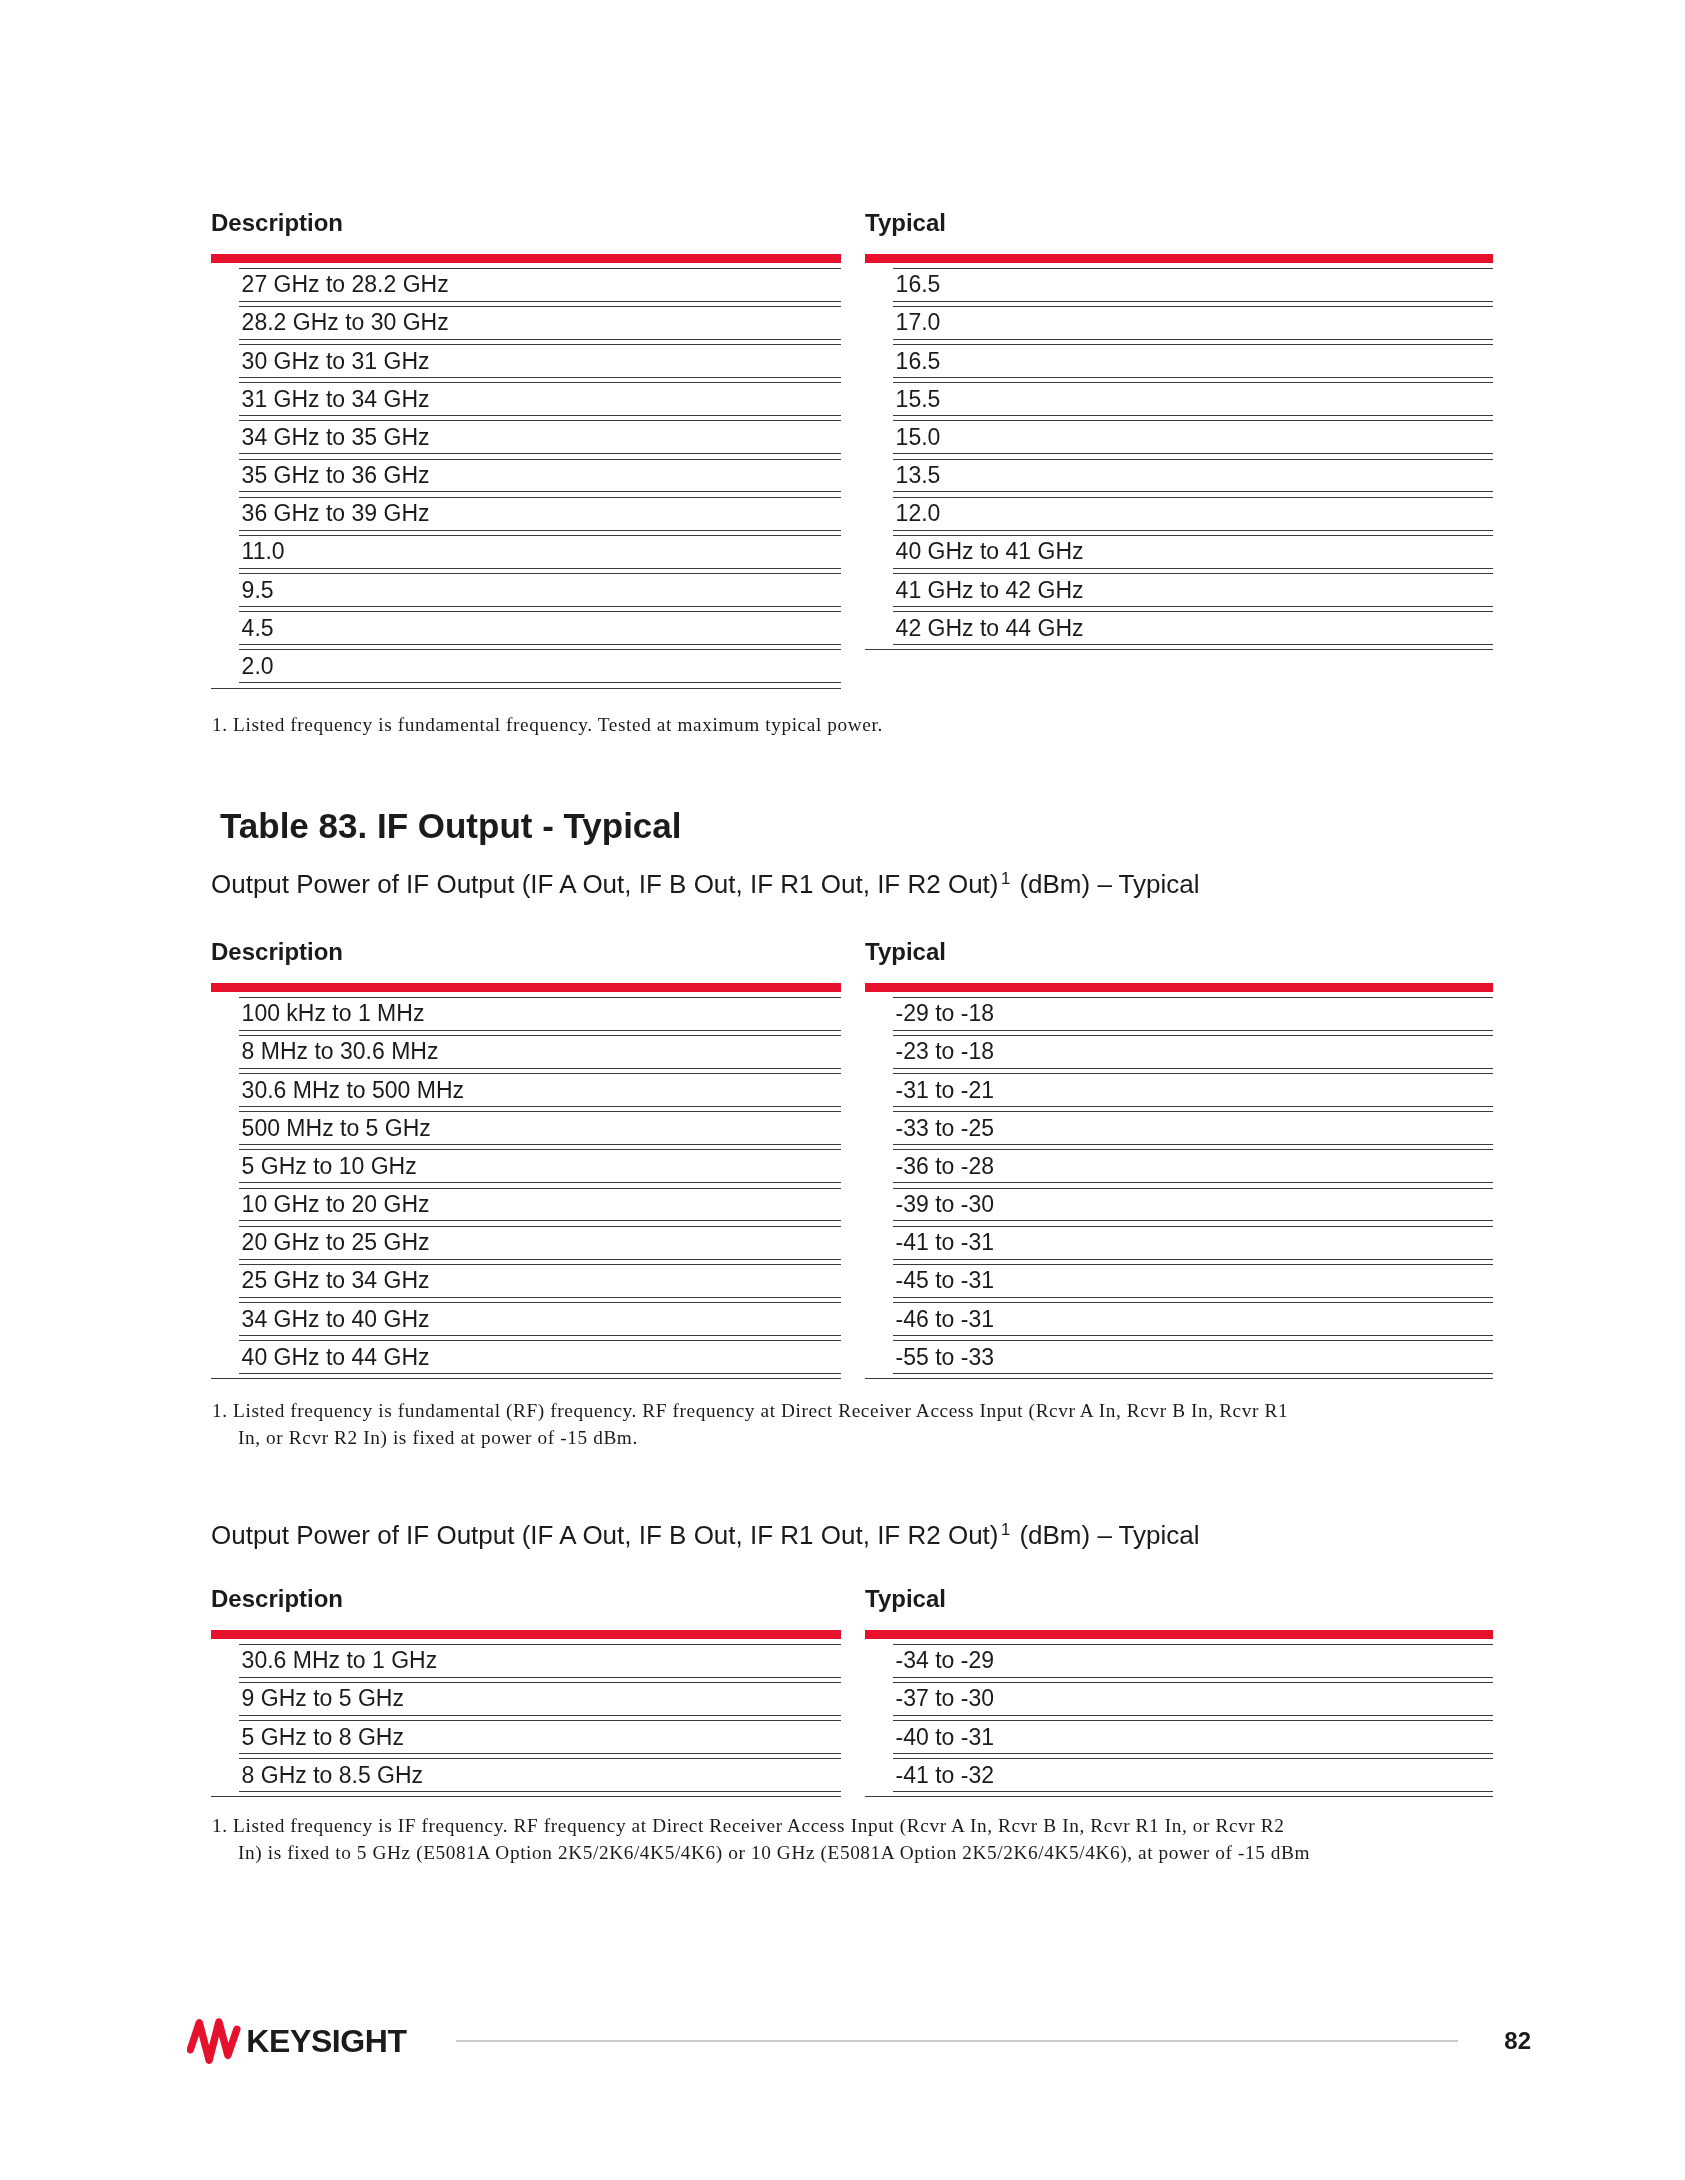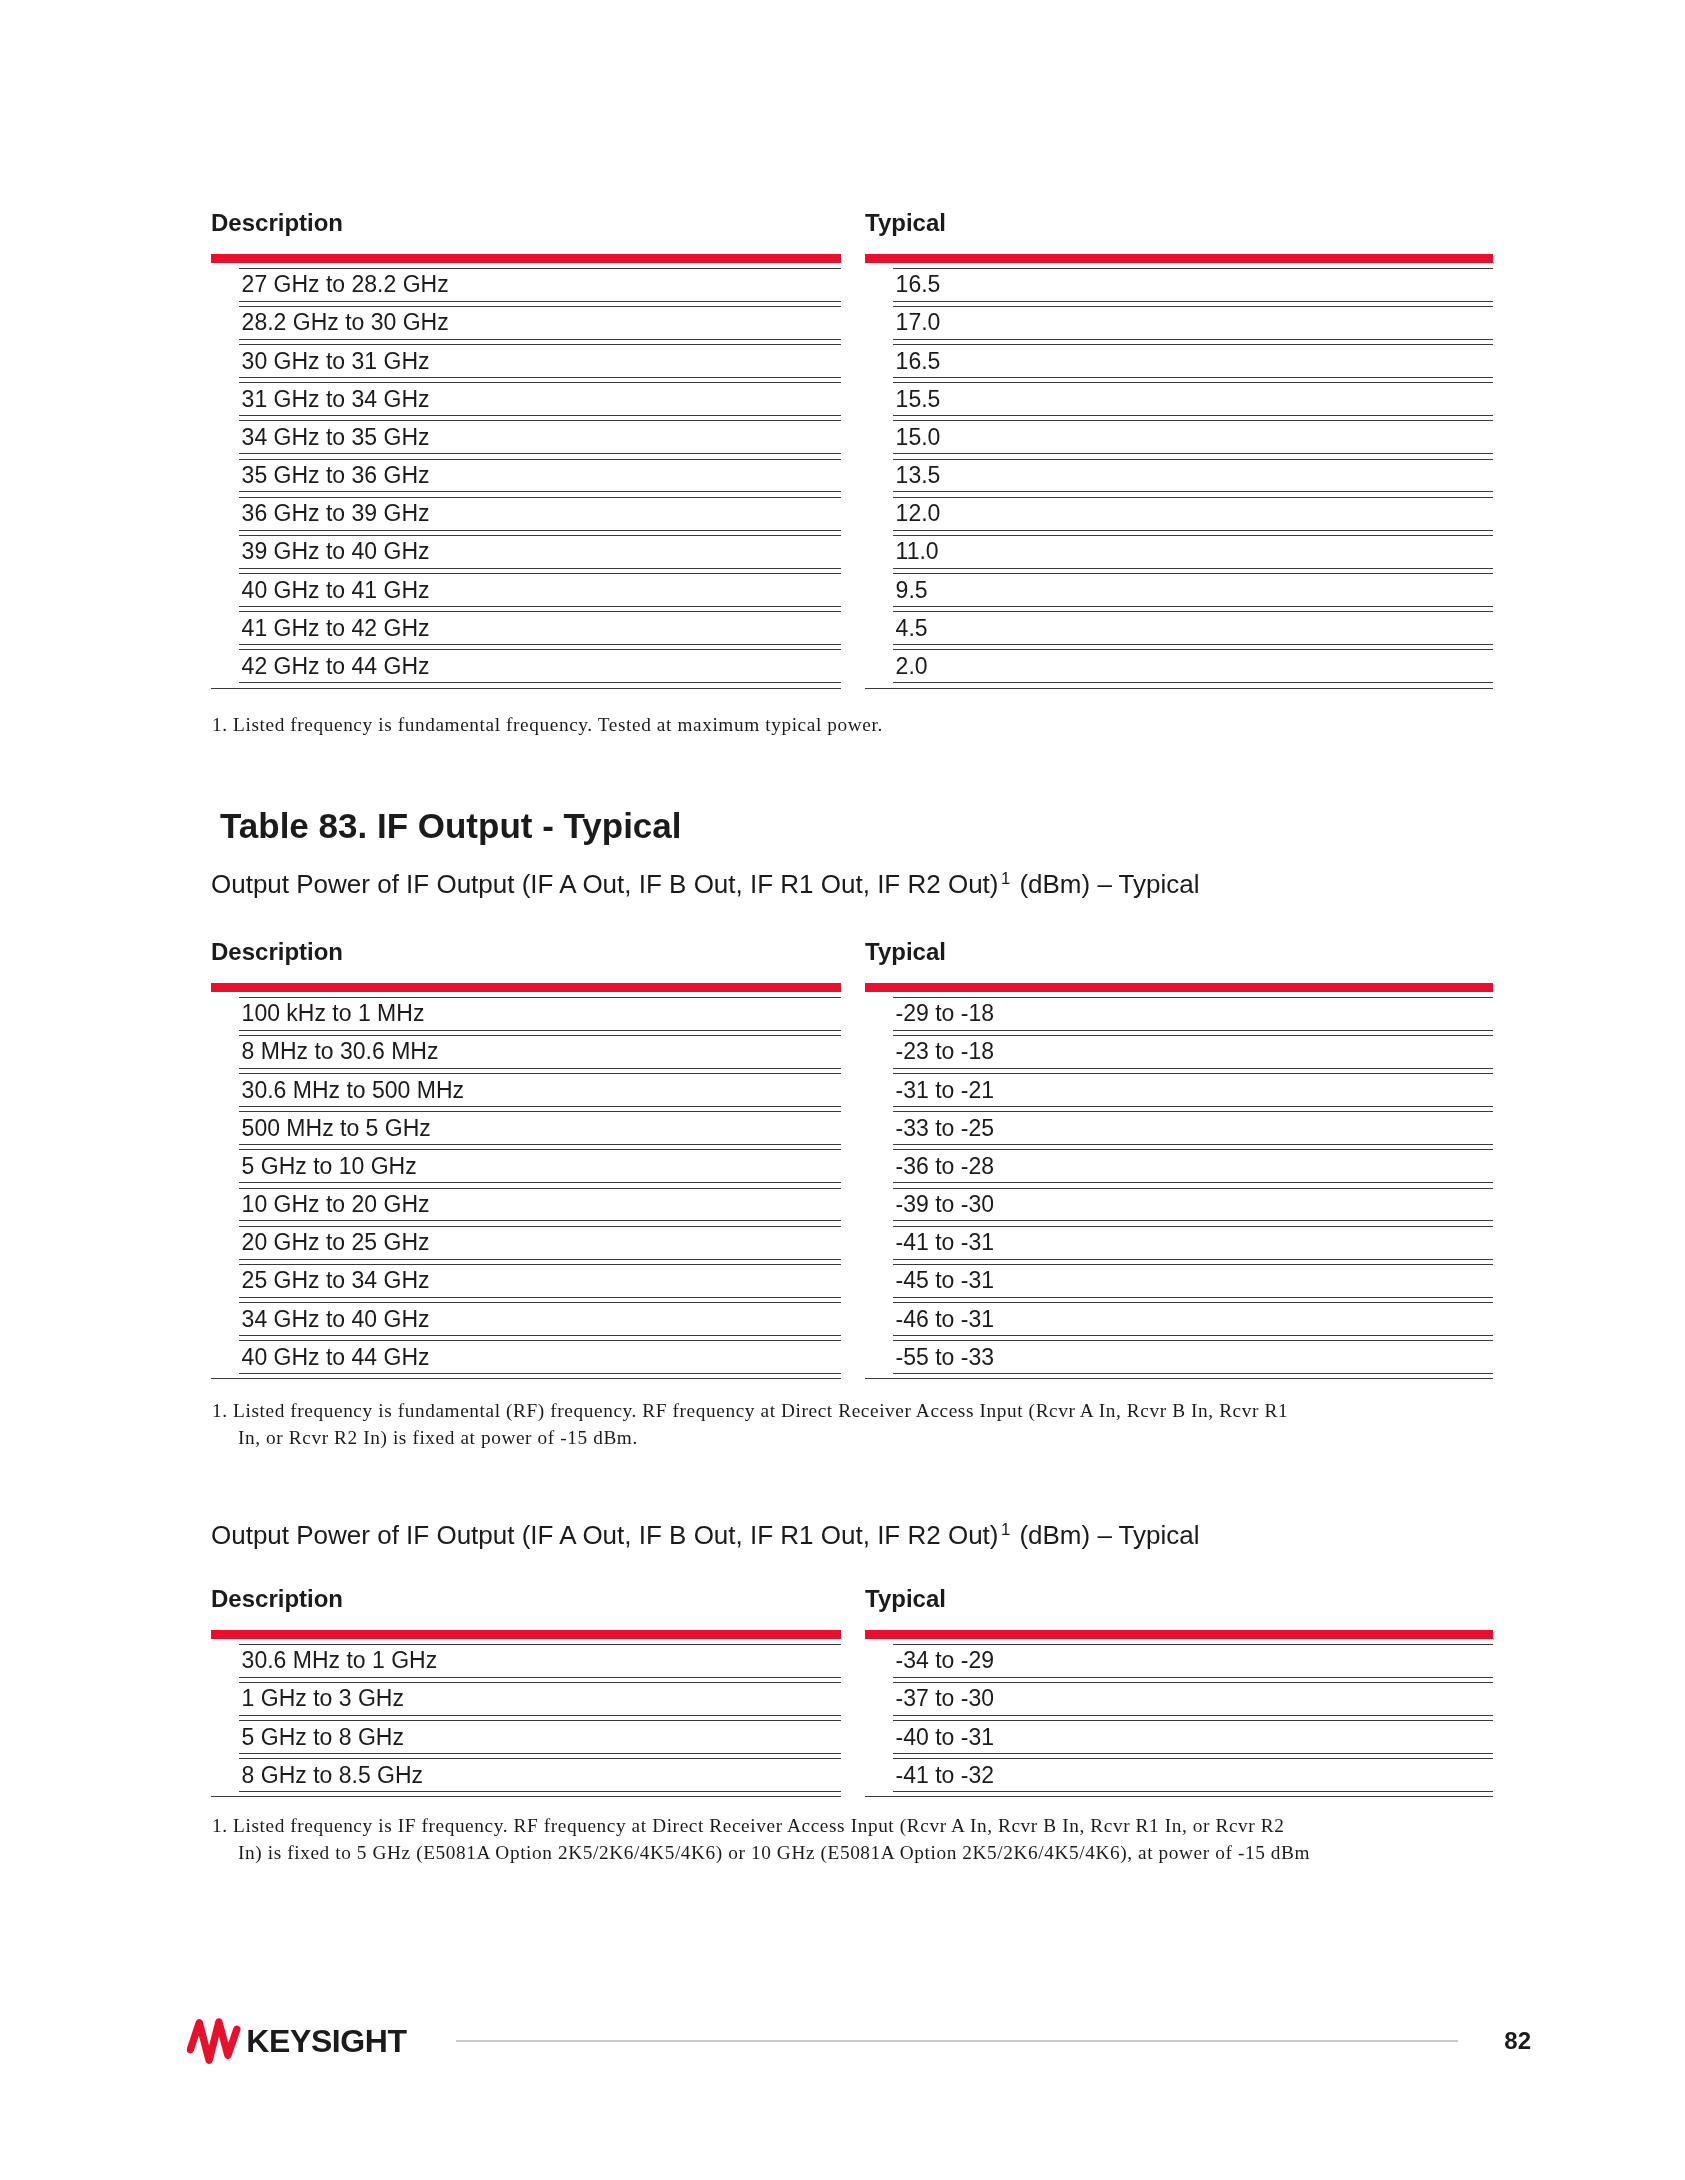--- a/index.html
+++ b/index.html
@@ -56,21 +56,20 @@
     <div class="cell body">30 GHz to 31 GHz</div>
     <div class="cell body">16.5</div>
     <div class="cell body">31 GHz to 34 GHz</div>
     <div class="cell body">15.5</div>
     <div class="cell body">34 GHz to 35 GHz</div>
     <div class="cell body">15.0</div>
     <div class="cell body">35 GHz to 36 GHz</div>
     <div class="cell body">13.5</div>
     <div class="cell body">36 GHz to 39 GHz</div>
     <div class="cell body">12.0</div>
-    <div class="cell body">39 GHz to 40 GHz</div>
     <div class="cell body">11.0</div>
     <div class="cell body">40 GHz to 41 GHz</div>
     <div class="cell body">9.5</div>
     <div class="cell body">41 GHz to 42 GHz</div>
     <div class="cell body">4.5</div>
     <div class="cell body">42 GHz to 44 GHz</div>
     <div class="cell body">2.0</div>
 
     <div class="cell end"></div>
     <div class="cell end"></div>
@@ -131,21 +130,21 @@
 
 <section class="block" style="top:1585px">
   <div class="spec-table">
     <div class="cell head">Description</div>
     <div class="cell head">Typical</div>
     <div class="cell bar"></div>
     <div class="cell bar"></div>
 
     <div class="cell body">30.6 MHz to 1 GHz</div>
     <div class="cell body">-34 to -29</div>
-    <div class="cell body">1 GHz to 3 GHz</div>
+    <div class="cell body">9 GHz to 5 GHz</div>
     <div class="cell body">-37 to -30</div>
     <div class="cell body">5 GHz to 8 GHz</div>
     <div class="cell body">-40 to -31</div>
     <div class="cell body">8 GHz to 8.5 GHz</div>
     <div class="cell body">-41 to -32</div>
 
     <div class="cell end"></div>
     <div class="cell end"></div>
   </div>
 </section>

